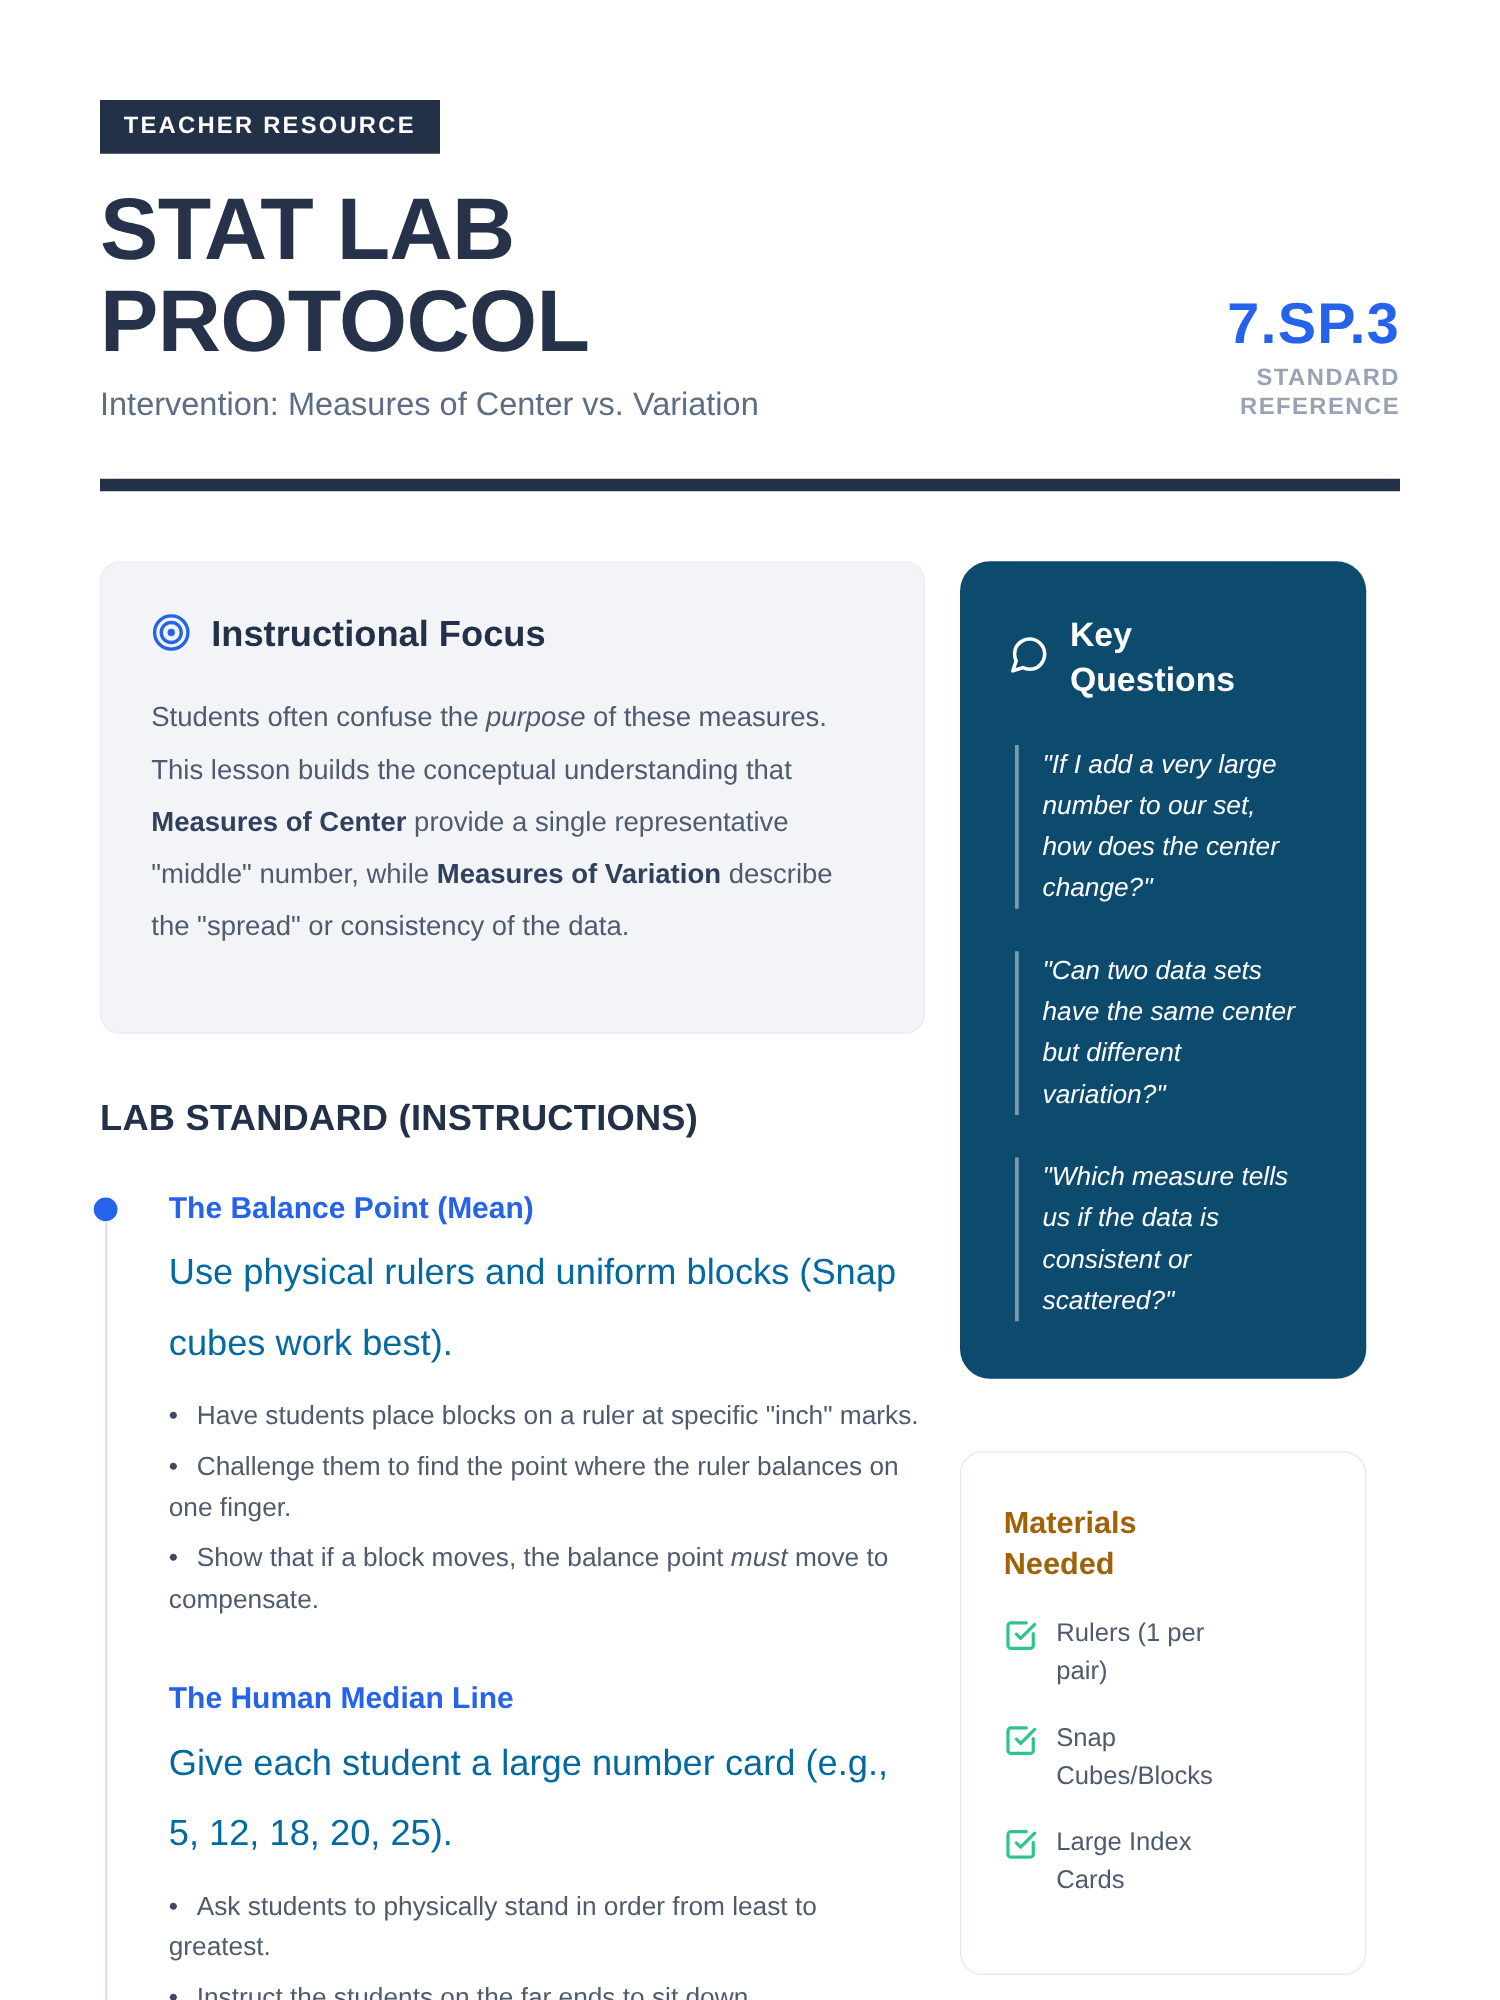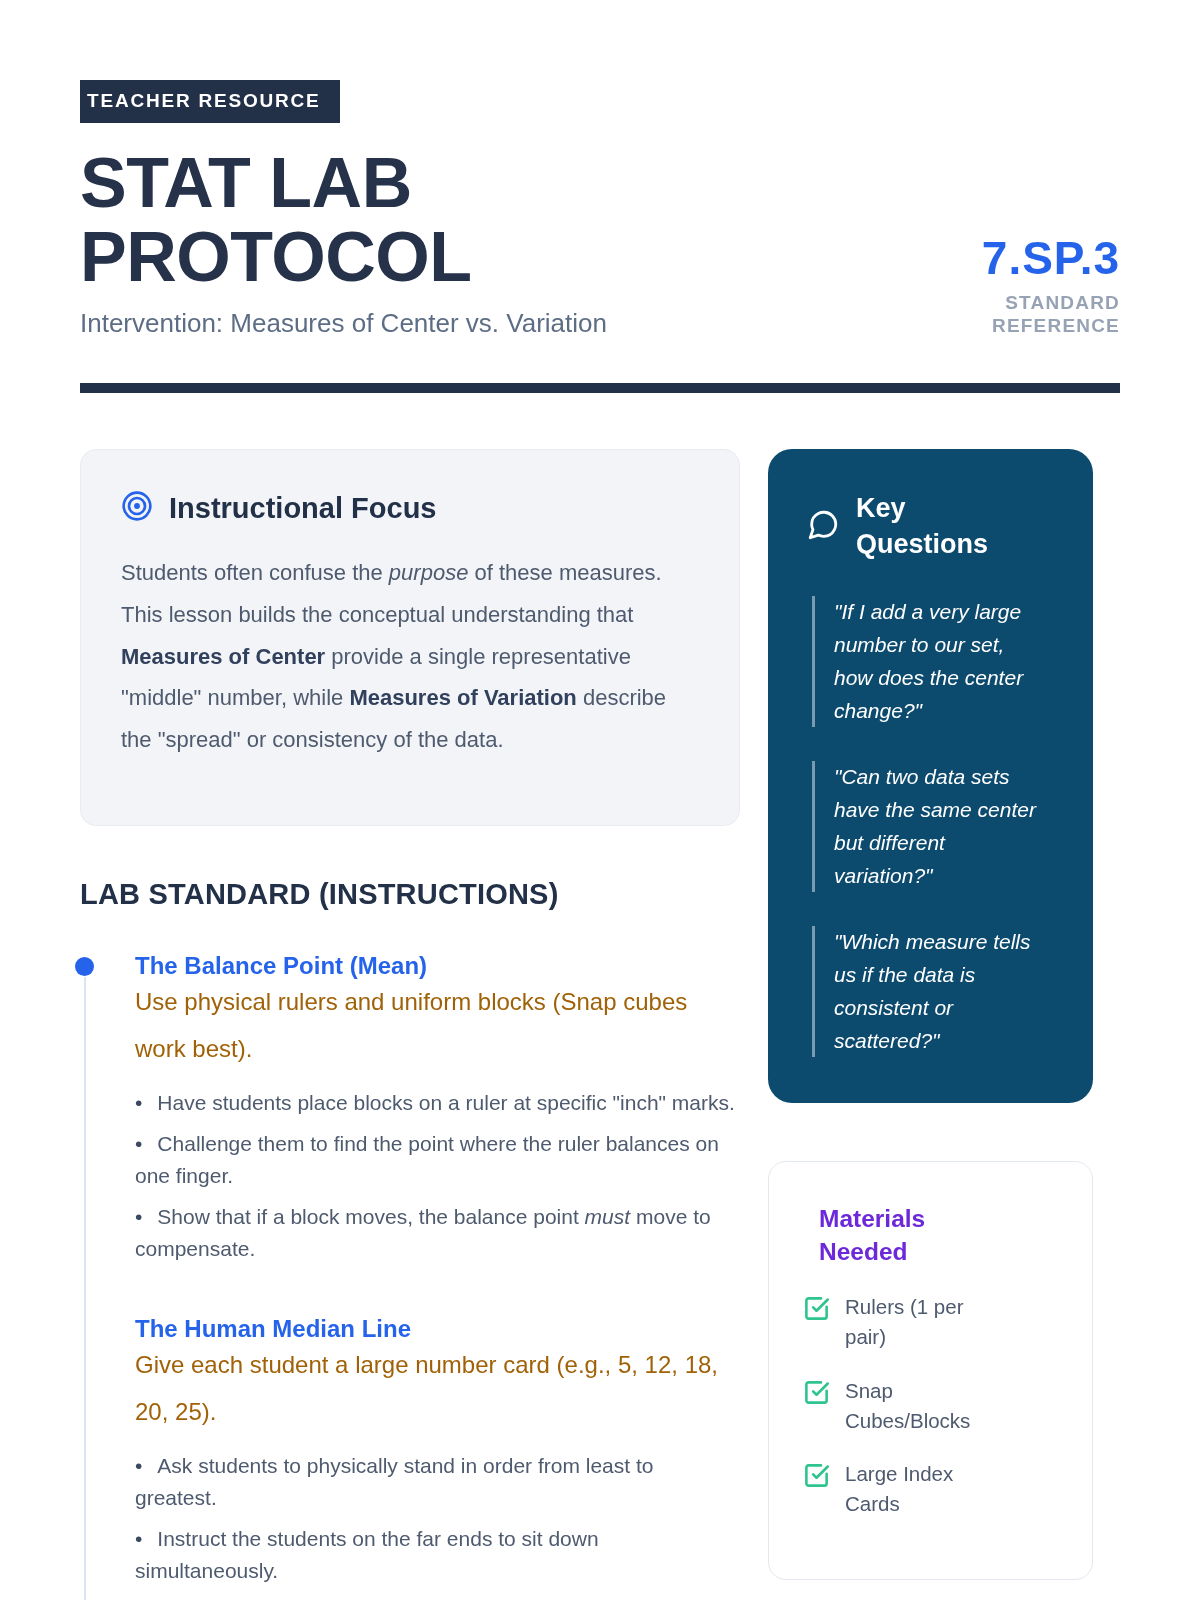--- a/index.html
+++ b/index.html
@@ -16,21 +16,21 @@
 
   
   .header-row { display: flex; justify-content: space-between; align-items: flex-end; }
   .badge {
     display: inline-block;
     background: #223048;
     color: #ffffff;
     font-size: 19px;
     font-weight: 700;
     letter-spacing: 1.8px;
-    padding: 10px 19px 11px 7px;
+    padding: 10px 19px 11px 19px;
   }
   .page-title {
     margin: 24px 0 0 0;
     font-size: 70px;
     line-height: 1.05;
     font-weight: 900;
     color: #26324a;
     letter-spacing: -0.5px;
     max-width: 520px;
   }
@@ -104,21 +104,21 @@
     background: #dce4f0;
   }
   .timeline-dot {
     position: absolute;
     left: -5px; top: 4px;
     width: 19px; height: 19px;
     border-radius: 50%;
     background: #2563eb;
   }
   .step-title { font-size: 24px; font-weight: 700; color: #2563eb; line-height: 1.1; }
-  .step-intro { margin-top: 0; font-size: 24px; line-height: 1.95; color: #a16207; }
+  .step-intro { margin-top: 10px; font-size: 29px; line-height: 1.95; color: #0369a1; }
   .step ul { list-style: none; margin: 14px 0 0 0; padding: 0; }
   .step li {
     font-size: 21px;
     line-height: 1.55;
     color: #4e5a6e;
     margin-bottom: 8px;
   }
   .step li::before { content: "•"; color: #3c4a61; margin-right: 15px; }
   .step-2 { margin-top: 50px; }
 
@@ -147,24 +147,23 @@
     margin-top: 58px;
     background: #ffffff;
     border: 1.5px solid #e3e8f0;
     border-radius: 18px;
     padding: 40px 34px 60px 34px;
     box-sizing: border-box;
   }
   .mat-title {
     font-size: 24.5px;
     font-weight: 700;
-    color: #6d28d9;
+    color: #a16207;
     line-height: 1.35;
     max-width: 170px;
-    margin-left: 16px;
   }
   .mat-item { display: flex; align-items: flex-start; gap: 15px; margin-top: 24px; }
   .mat-icon { flex: 0 0 auto; margin-top: 3px; }
   .mat-text { font-size: 20.5px; color: #4e5a6e; line-height: 1.45; max-width: 150px; }
 </style>
 </head>
 <body>
 
 <div class="page">
 

